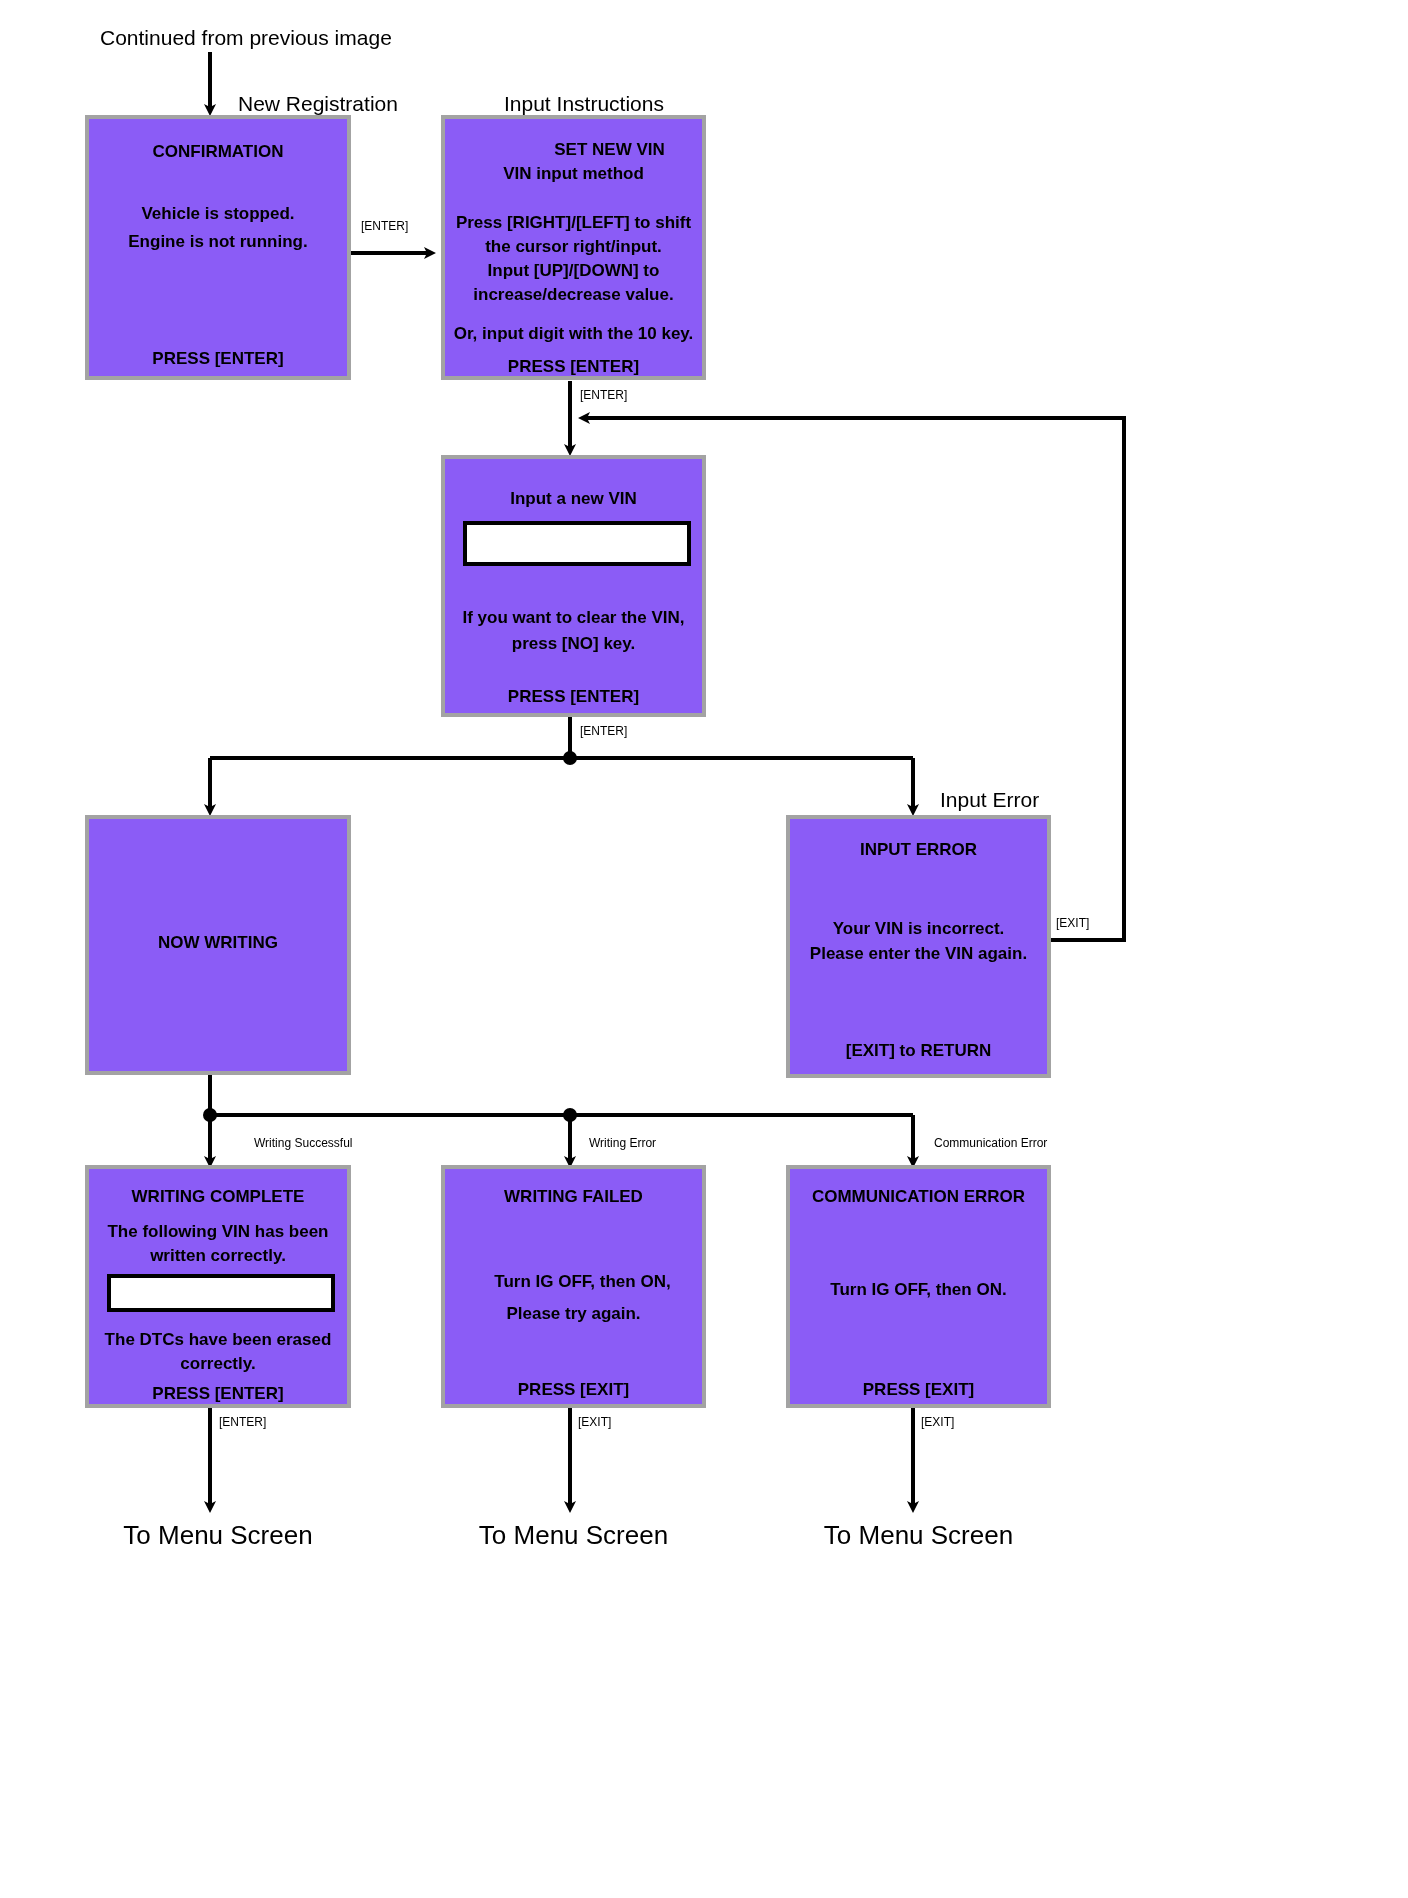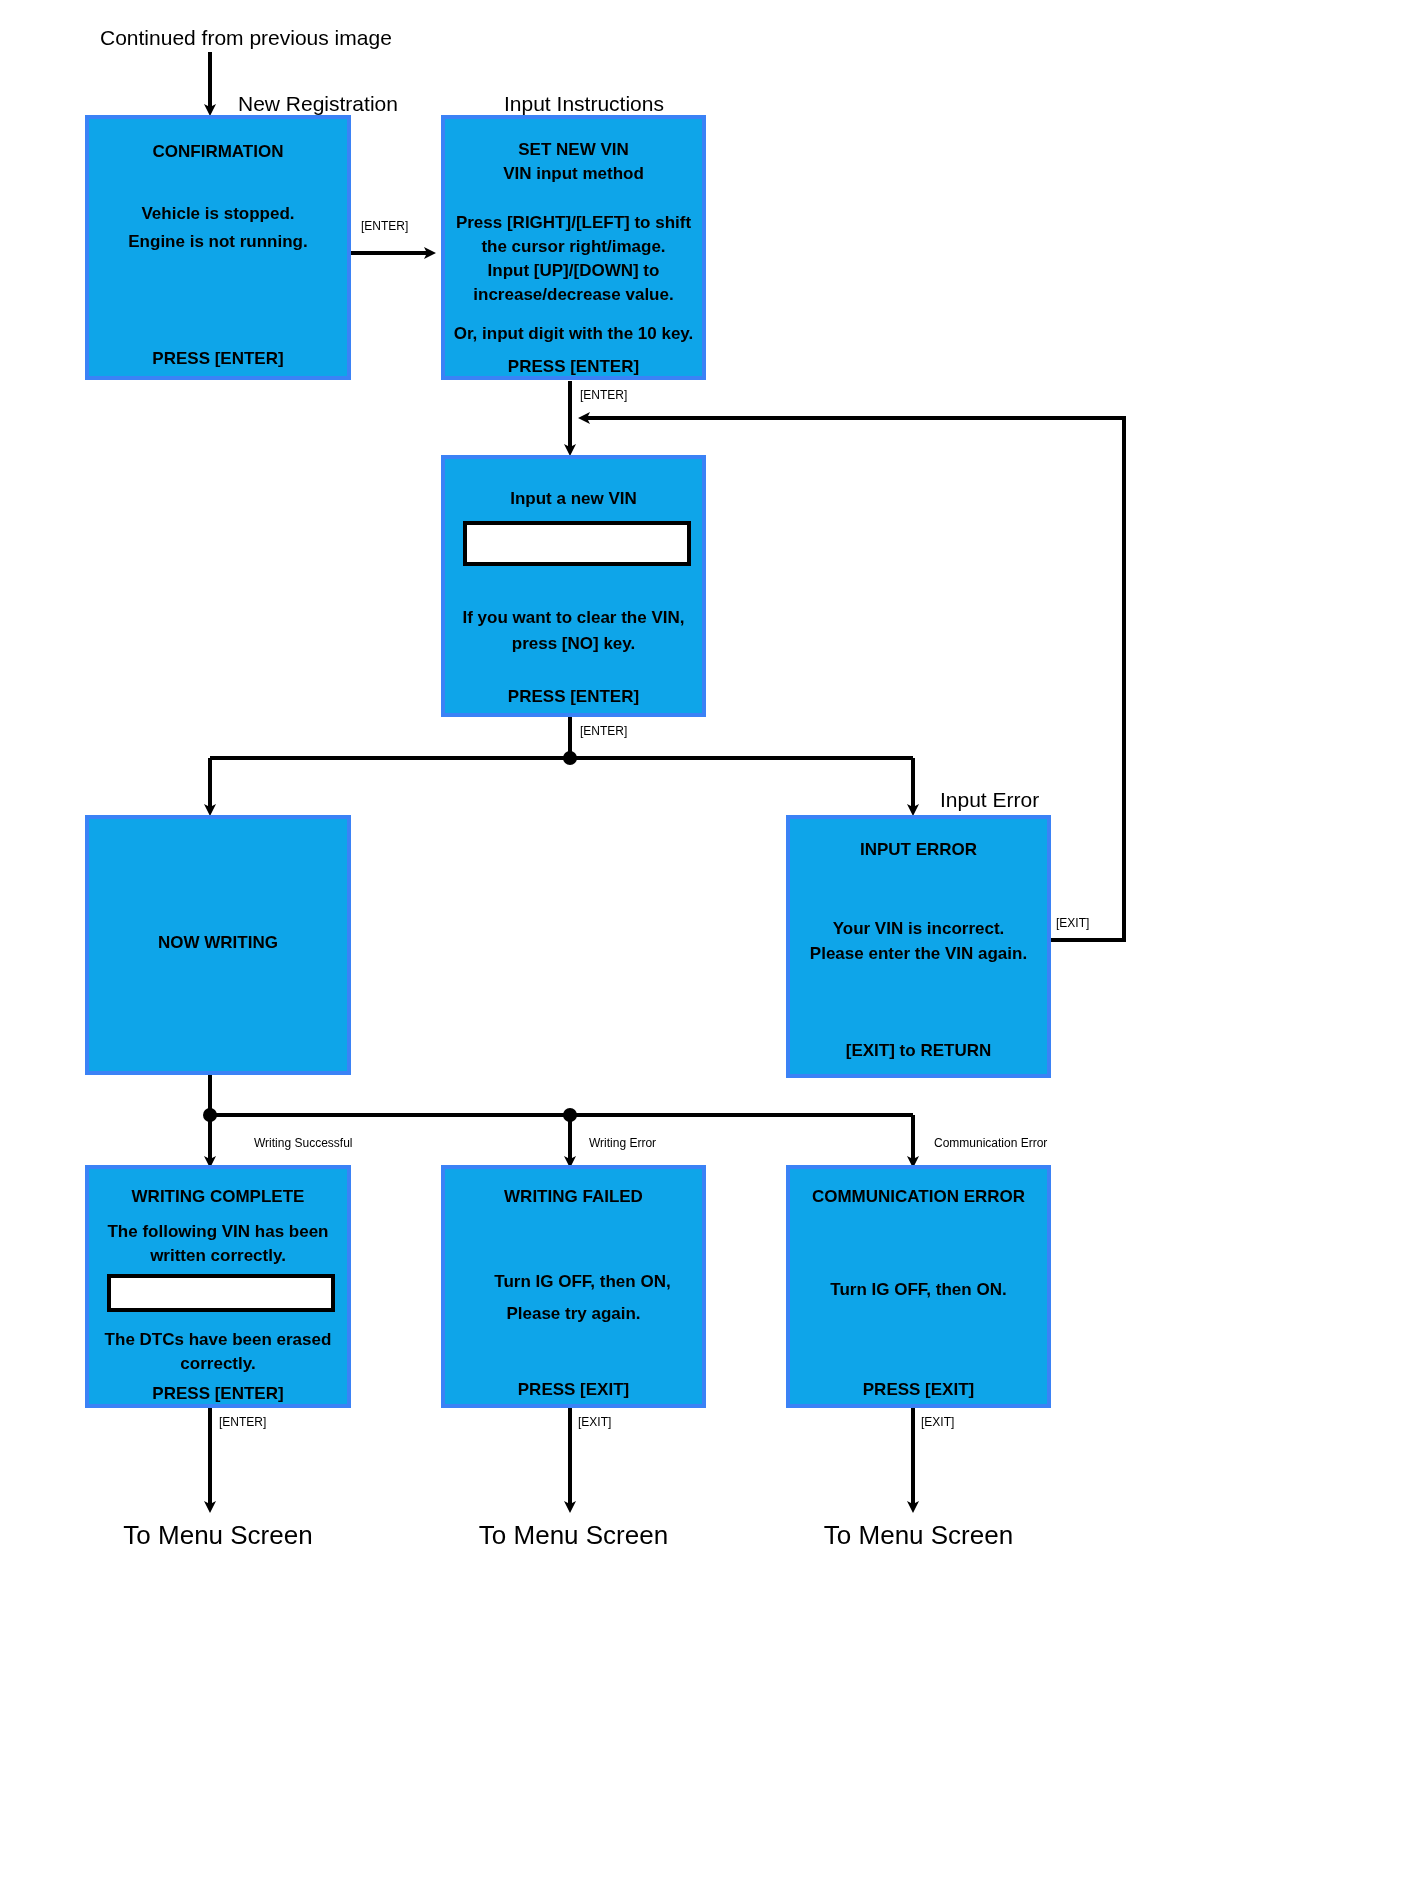--- a/index.html
+++ b/index.html
@@ -8,22 +8,22 @@
     font-family:"Liberation Sans", sans-serif;
     color:#000000;
     overflow:hidden;
   }
   .canvas{position:absolute;left:0;top:0;width:1408px;height:1898px;border-radius:24px;}
   svg.lines{position:absolute;left:0;top:0;width:1408px;height:1898px;pointer-events:none;}
 
   
   .box{
     position:absolute;
-    border:4px solid #3b82f6;
-    background:#0ea5e9;
+    border:4px solid #a3a3a3;
+    background:#8b5cf6;
     box-sizing:border-box;
   }
   .btxt{
     position:absolute;
     width:100%;
     text-align:center;
     font-weight:bold;
     font-size:17px;
     line-height:25px;
     left:0;
@@ -112,24 +112,24 @@
   <div class="box" style="left:85px;top:115px;width:266px;height:265px;">
     <div class="btxt" style="top:20px;">CONFIRMATION</div>
     <div class="btxt" style="top:82px;">Vehicle is stopped.</div>
     <div class="btxt" style="top:110px;">Engine is not running.</div>
     <div class="btxt" style="top:227px;">PRESS [ENTER]</div>
   </div>
   <div class="edge-lbl" style="left:361px;top:219px;">[ENTER]</div>
 
   <div class="lbl" style="left:504px;top:92px;">Input Instructions</div>
   <div class="box" style="left:441px;top:115px;width:265px;height:265px;">
-    <div class="btxt" style="top:18px;">SET NEW VIN</div>
+    <div class="btxt" style="top:18px;margin-left:36px;">SET NEW VIN</div>
     <div class="btxt" style="top:42px;">VIN input method</div>
     <div class="btxt" style="top:91px;">Press [RIGHT]/[LEFT] to shift</div>
-    <div class="btxt" style="top:115px;">the cursor right/image.</div>
+    <div class="btxt" style="top:115px;">the cursor right/input.</div>
     <div class="btxt" style="top:139px;">Input [UP]/[DOWN] to</div>
     <div class="btxt" style="top:163px;">increase/decrease value.</div>
     <div class="btxt" style="top:202px;">Or, input digit with the 10 key.</div>
     <div class="btxt" style="top:235px;">PRESS [ENTER]</div>
   </div>
   <div class="edge-lbl" style="left:580px;top:388px;">[ENTER]</div>
 
   <div class="box" style="left:441px;top:455px;width:265px;height:262px;">
     <div class="btxt" style="top:27px;">Input a new VIN</div>
     <div class="field" style="left:18px;top:62px;width:228px;height:45px;">

